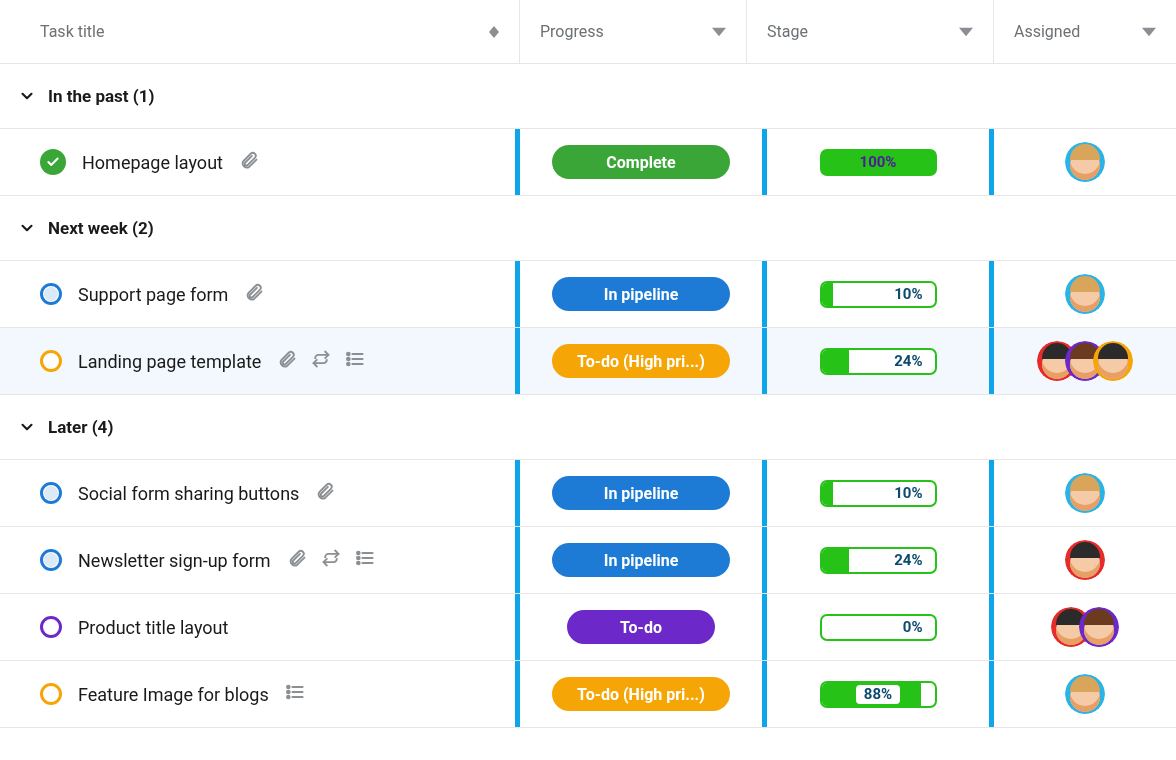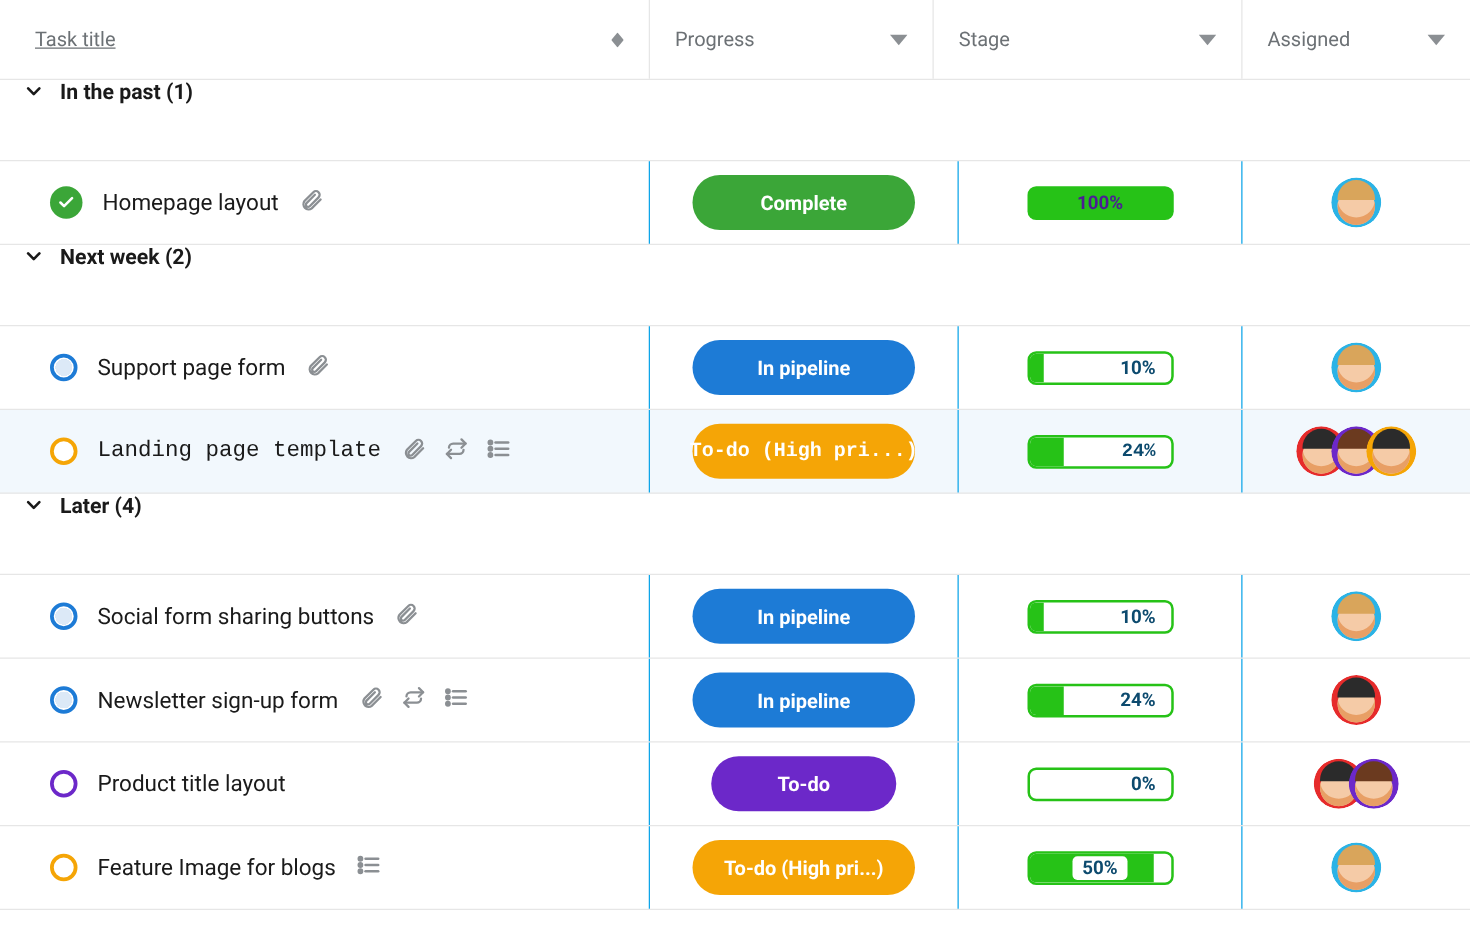--- a/index.html
+++ b/index.html
@@ -26,54 +26,55 @@
     .header-cell {
       display: flex;
       align-items: center;
       padding: 0 20px;
       font-size: 16px;
       color: #6c7175;
       font-weight: 400;
       border-right: 1px solid #e6e6e6;
     }
     .header-cell:last-child { border-right: none; }
-    .col-title { flex: 0 0 520px; justify-content: space-between; padding-left: 28px; text-decoration: underline; }
+    .col-title { flex: 0 0 520px; justify-content: space-between; padding-left: 40px; }
     .col-stage { flex: 0 0 247px; justify-content: space-between; }
     .col-progress { flex: 0 0 227px; justify-content: space-between; }
     .col-assigned { flex: 0 0 182px; justify-content: space-between; }
 
     .sort-arrows { display:flex; flex-direction:column; gap:0px; line-height:0; }
     .sort-arrows svg { display:block; }
 
     .dd { width:14px; height:14px; }
 
     
     .group-header {
       display: flex;
+      align-items: center;
       height: 65px;
       padding-left: 18px;
       border-bottom: 1px solid #e6e6e6;
       gap: 12px;
       font-weight: 700;
       font-size: 17px;
       color: #1a1a1a;
     }
     .chev { width:18px; height:18px; }
 
     
     .task-row {
       display: flex;
       height: 67px;
       border-bottom: 1px solid #e6e6e6;
     }
-    .task-row.hl { background: #f2f8fd; font-family: Liberation Mono, monospace; }
+    .task-row.hl { background: #f2f8fd; }
     .cell {
       display: flex;
       align-items: center;
-      border-right: 1px solid #0ea5e9;
+      border-right: 5px solid #0ea5e9;
     }
     .cell:last-child { border-right: none; }
 
     .cell-title { flex: 0 0 520px; padding-left: 40px; gap: 16px; }
     .cell-stage { flex: 0 0 247px; justify-content: center; }
     .cell-progress { flex: 0 0 227px; justify-content: center; }
     .cell-assigned { flex: 0 0 182px; justify-content: center; }
 
     .status-circle {
       width: 22px; height: 22px; border-radius: 50%;
@@ -92,21 +93,21 @@
     .task-name {
       font-size: 18px;
       color: #1a1a1a;
       white-space: nowrap;
     }
     .row-icons { display:flex; gap:14px; align-items:center; }
     .row-icons svg { width:20px; height:20px; }
 
     
     .stage-badge {
-      height: 44px;
+      height: 34px;
       border-radius: 24px;
       display:flex; align-items:center; justify-content:center;
       font-weight: 700;
       font-size: 16px;
       color:#fff;
       padding: 0 22px;
       min-width: 120px;
       white-space: nowrap;
     }
 
@@ -461,21 +462,21 @@
                 <circle cx="4" cy="18" r="1.5" fill="#8b8f93"></circle>
               </svg></span>
         </span>
       </div>
       <div class="cell cell-stage">
         <div class="stage-badge" style="background:#f5a506;width:178px">To-do (High pri...)</div>
       </div>
       <div class="cell cell-progress">
         <div class="progress part ">
     <div class="bar" style="width:88%"></div>
-    <span class="plabel">50%</span>
+    <span class="plabel">88%</span>
   </div>
       </div>
       <div class="cell cell-assigned">
         <div class="avatars">
           <div class="avatar ">
     <div class="av-bg" style="background:#2bb3e6"></div>
     <div class="av-face" style="box-shadow:inset 0 -6px 0 0 #e89f65;">
                 <span style="position:absolute;top:-6px;left:0;width:30px;height:16px;border-radius:16px 16px 0 0;background:#d9a55b"></span>
               </div>
   </div>

